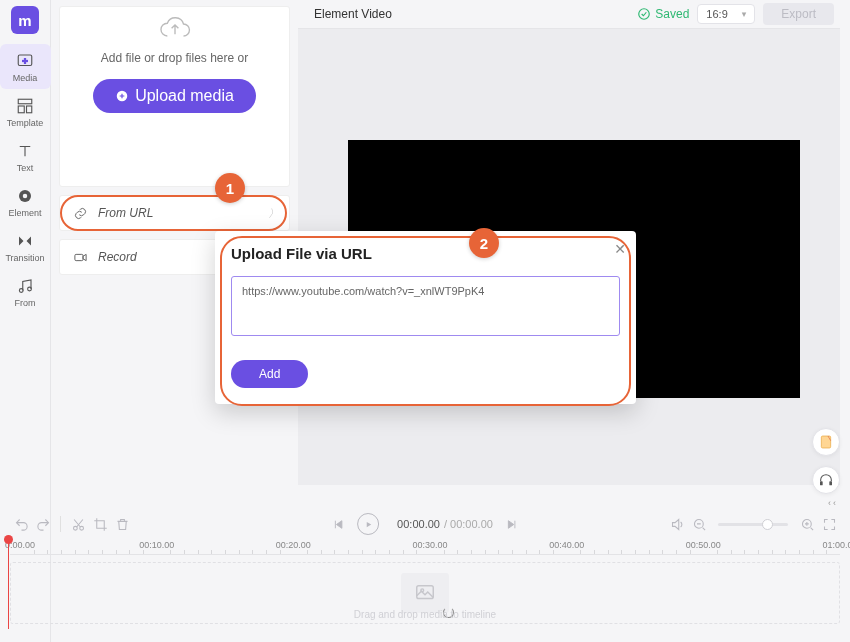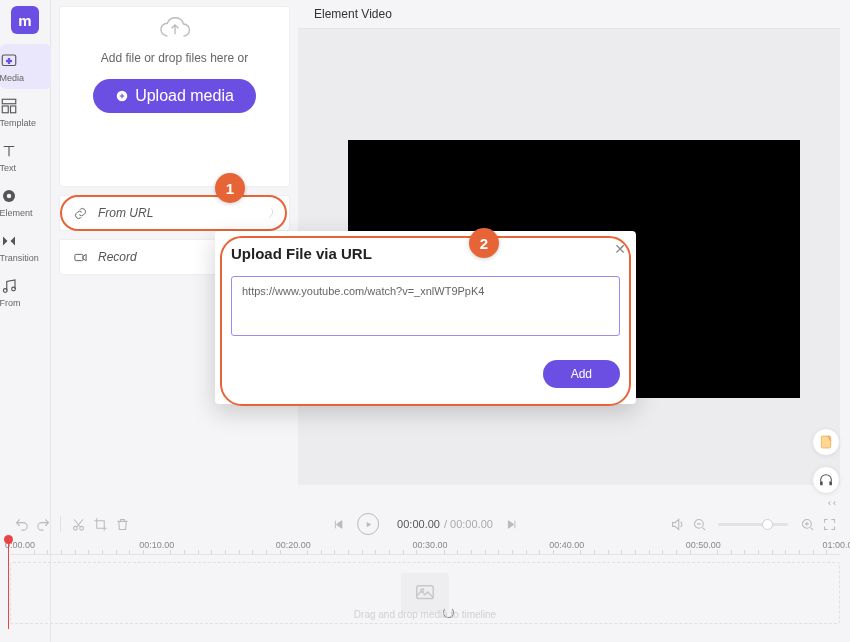--- a/index.html
+++ b/index.html
@@ -1,21 +1,21 @@
 <!DOCTYPE html>
 <html><head>
 <meta charset="utf-8">
 <style>
   * { box-sizing: border-box; margin: 0; padding: 0; }
   body { font-family: -apple-system, BlinkMacSystemFont, "Segoe UI", Arial, sans-serif; background: #f5f5f7; width: 850px; height: 642px; overflow: hidden; position: relative; }
 
   
   .sidebar { position: absolute; left: 0; top: 0; width: 51px; height: 642px; background: #f5f5f7; border-right: 1px solid #e5e5e8; display: flex; flex-direction: column; align-items: center; padding-top: 6px; }
   .logo { width: 28px; height: 28px; background: #6a4fe2; border-radius: 6px; display: flex; align-items: center; justify-content: center; color: #fff; font-weight: 700; font-size: 15px; margin-bottom: 10px; }
-  .nav-item { width: 51px; display: flex; flex-direction: column; align-items: flex-start; justify-content: center; padding: 8px 0 6px; cursor: pointer; color: #555; font-size: 9px; border-radius: 6px; }
+  .nav-item { width: 51px; display: flex; flex-direction: column; align-items: center; justify-content: center; padding: 8px 0 6px; cursor: pointer; color: #555; font-size: 9px; border-radius: 6px; }
   .nav-item.active { background: #eae6fb; color: #333; }
   .nav-item .nv-icon { width: 18px; height: 18px; display: flex; align-items: center; justify-content: center; margin-bottom: 3px; }
   .nav-item .nv-icon svg { width: 18px; height: 18px; stroke: #555; fill: none; stroke-width: 1.5; }
   .nav-item.active .nv-icon svg .plusfill { fill: #6a4fe2; stroke: none; }
   .nav-item .nv-label { font-size: 9px; color: #666; }
 
   
   .panel { position: absolute; left: 51px; top: 0; width: 247px; height: 485px; background: #f5f5f7; padding: 0 8px; }
   .drop-card { margin-top: 6px; background: #fff; border: 1px solid #eee; border-radius: 3px; height: 181px; display: flex; flex-direction: column; align-items: center; justify-content: flex-start; padding: 10px 12px; }
   .cloud-icon { width: 34px; height: 26px; margin-bottom: 8px; }
@@ -51,21 +51,21 @@
   .mini-widget svg{width:16px;height:16px;}
   .mw1{top:428px;}
   .mw2{top:466px;}
   .text-dir{position:absolute;right:12px;top:498px;font-size:9px;color:#999;letter-spacing:2px;}
 
   
   .modal { position: absolute; left: 215px; top: 231px; width: 421px; background: #fff; border-radius: 4px; box-shadow: 0 8px 24px rgba(0,0,0,.18); padding: 14px 16px 16px; z-index: 40; }
   .modal-close { position: absolute; right: 10px; top: 10px; color: #888; font-size: 14px; cursor: pointer; }
   .modal h3 { font-size: 15px; font-weight: 700; color: #222; margin-bottom: 14px; }
   .modal textarea { width: 100%; height: 60px; border: 1px solid #9f8af0; border-radius: 3px; padding: 8px 10px; font-size: 11px; color: #666; resize: none; outline:none; font-family: inherit; }
-  .modal-footer { display: flex; justify-content: flex-end; margin-top: 20px; }
+  .modal-footer { display: flex; justify-content: flex-start; margin-top: 20px; }
   .add-btn { background: #6a4fe2; color: #fff; border: none; border-radius: 999px; padding: 7px 28px; font-size: 12px; cursor: pointer; }
   .highlight2 { position: absolute; left: 220px; top: 236px; width: 411px; height: 170px; border: 2px solid #e76437; border-radius: 22px; pointer-events: none; z-index: 50; }
 
   
   .toolbar { position: absolute; left: 10px; top: 512px; right: 10px; height: 24px; display: flex; align-items: center; }
   .tb-icon { width: 22px; display:flex; align-items:center; justify-content:center; color:#b9b9c0; cursor:pointer; }
   .tb-icon svg{width:15px;height:15px;stroke:#b9b9c0;fill:none;stroke-width:1.7;}
   .tb-sep{width:1px;height:16px;background:#e0e0e0;margin:0 6px;}
   .tb-center{position:absolute;left:50%;transform:translateX(-50%);display:flex;align-items:center;}
   .play-btn{width:22px;height:22px;border-radius:50%;border:1.5px solid #b9b9c0;display:flex;align-items:center;justify-content:center;margin:0 8px;cursor:pointer;}
@@ -189,20 +189,34 @@
     <span>Record</span>
     <span class="chev">〉</span>
   </div>
 </div>
 
 <div class="highlight1"></div>
 <div class="step step1">1</div>
 
 <div class="topbar">
   <span class="title">Element Video</span>
+  <div class="topbar-right">
+    <span class="saved">
+      <svg viewBox="0 0 24 24">
+          <circle cx="12" cy="12" r="9"></circle>
+          <path d="M8 12l3 3 5-6"></path>
+        </svg>
+      <span>Saved</span>
+    </span>
+    <span class="ratio">
+      <span>16:9</span>
+      <span class="chevd">▾</span>
+    </span>
+    <span class="export">Export</span>
+  </div>
 </div>
 
 <div class="preview-area">
   <div class="preview"></div>
 </div>
 
 <div class="mini-widget mw1">
   <svg viewBox="0 0 24 24">
       <rect x="5" y="3" width="14" height="18" rx="2" fill="#ffd693" stroke="#e7a43a"></rect>
       <path d="M15 3l4 7" stroke="#d64"></path>

